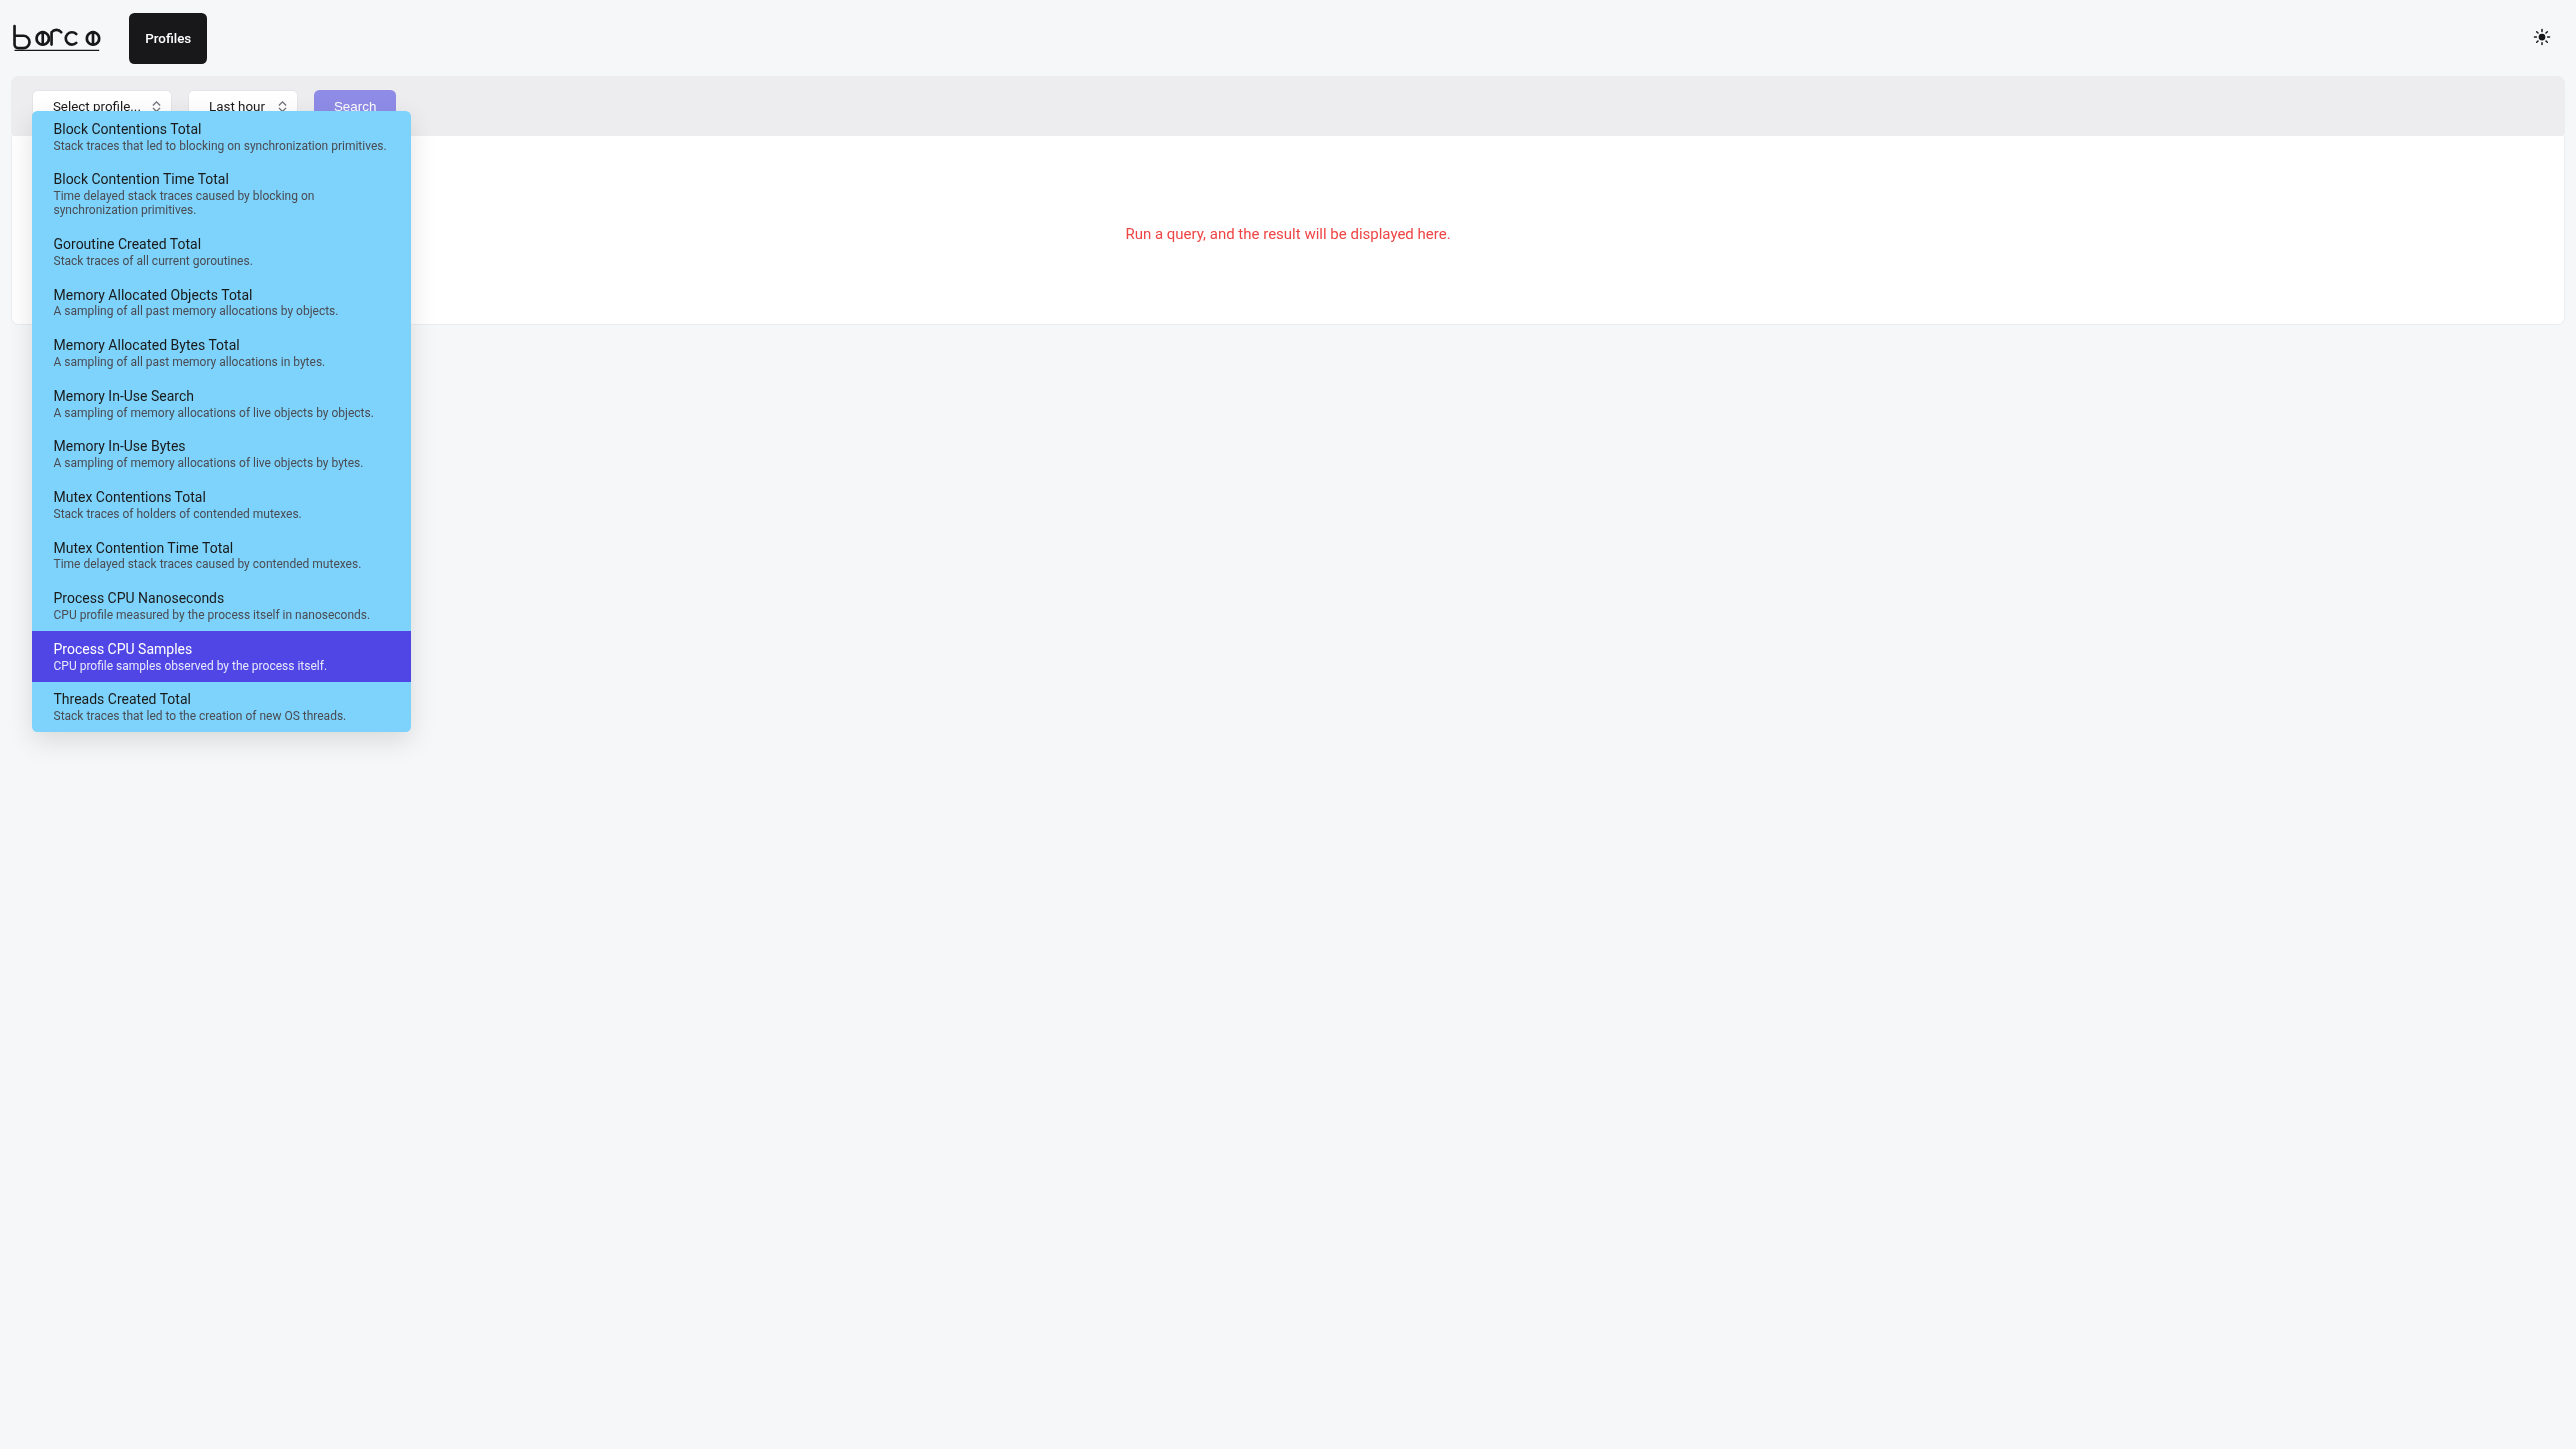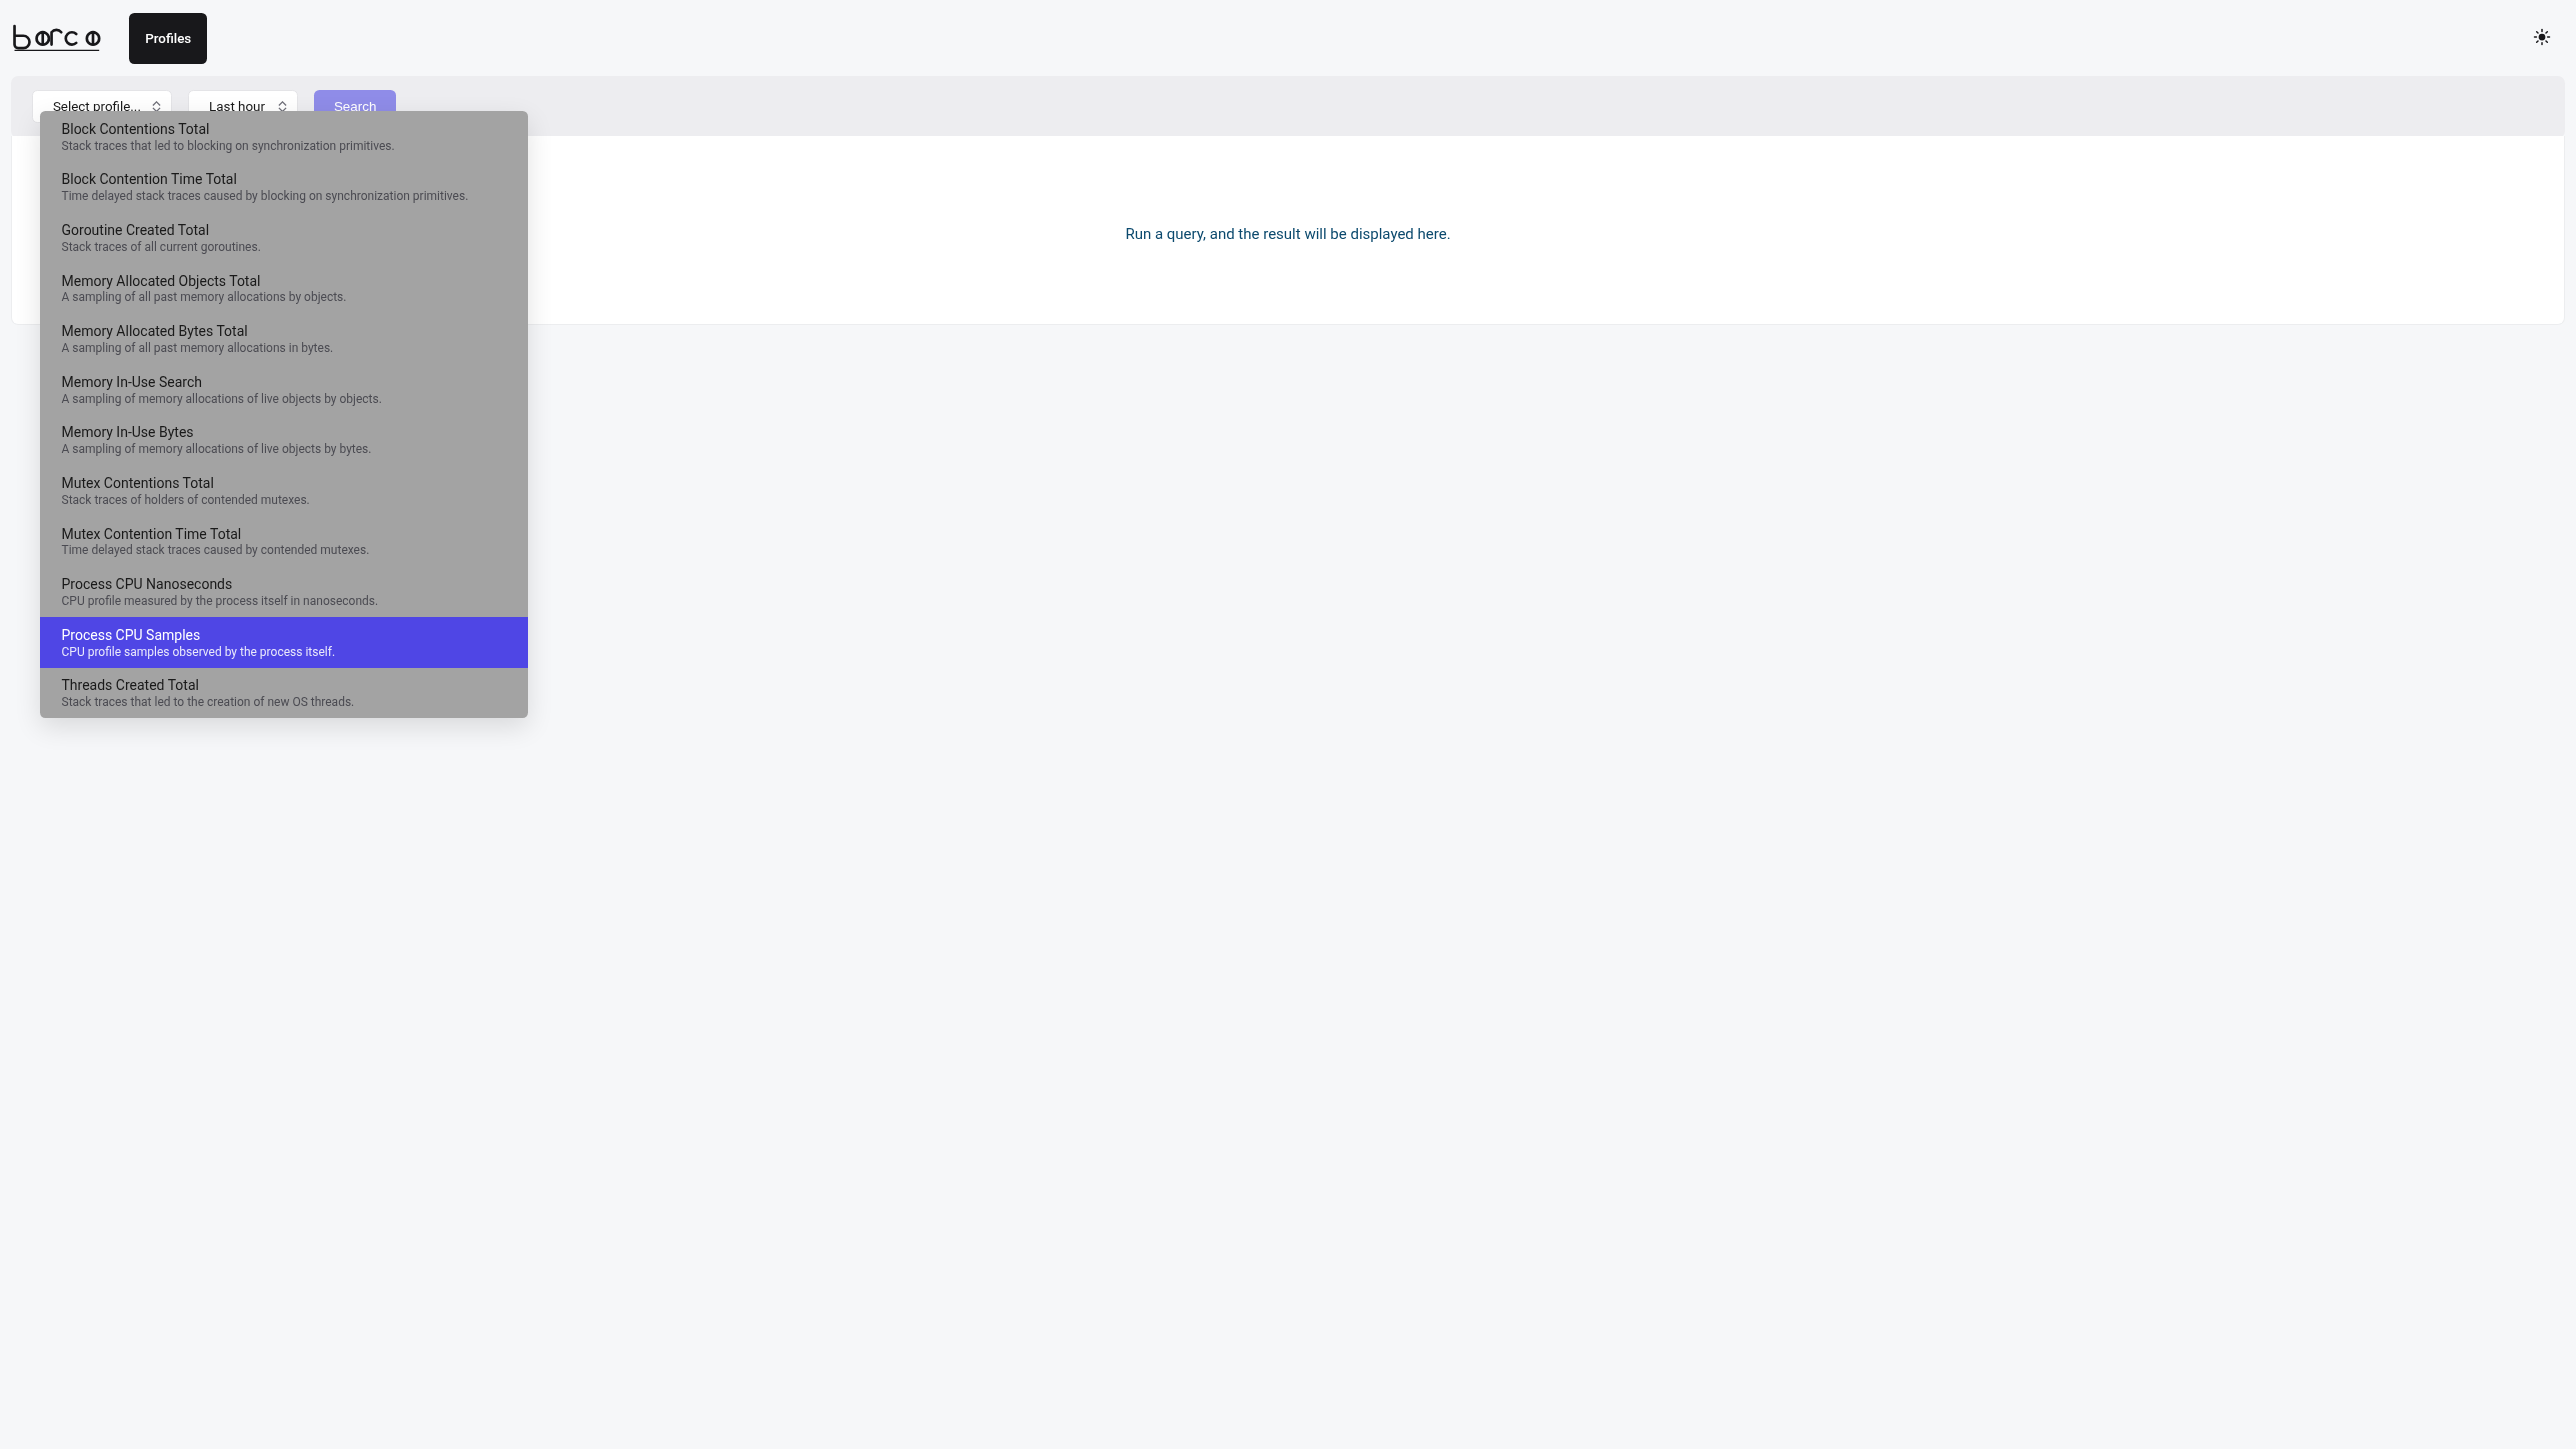--- a/index.html
+++ b/index.html
@@ -95,31 +95,31 @@
   font-size: 13.4px;
   cursor: pointer;
   font-weight: 400;
 }
 .result-panel {
   background: #fff;
   border-radius: 0 0 7.2px 7.2px;
   padding: 89px 0 81px;
   text-align: center;
   font-size: 15px;
-  color: #0c4a6e;
+  color: #ef4444;
   border: 0.9px solid #ecedef;
   border-top: none;
   margin-top: -1.8px;
 }
 .dropdown {
   position: absolute;
   top: 111px;
-  left: 40px;
-  width: 488px;
-  background: #a3a3a3;
+  left: 32px;
+  width: 379px;
+  background: #7dd3fc;
   border-radius: 5.4px;
   box-shadow: 0 9px 27px rgba(0,0,0,0.12);
   overflow: hidden;
 }
 .dropdown-item {
   padding: 9.8px 21.5px 9px;
   cursor: pointer;
 }
 .dropdown-item.selected { background: #4f46e5; color: #fff; }
 .dropdown-item.selected .item-desc { color: #e9e8fb; }

